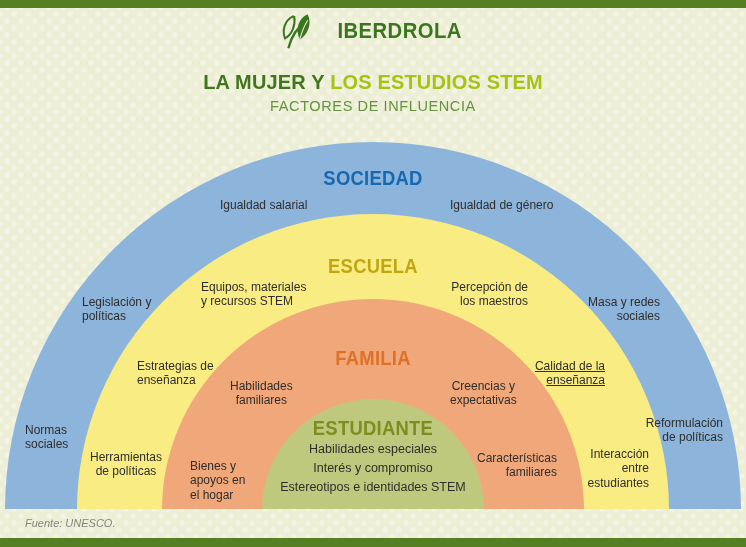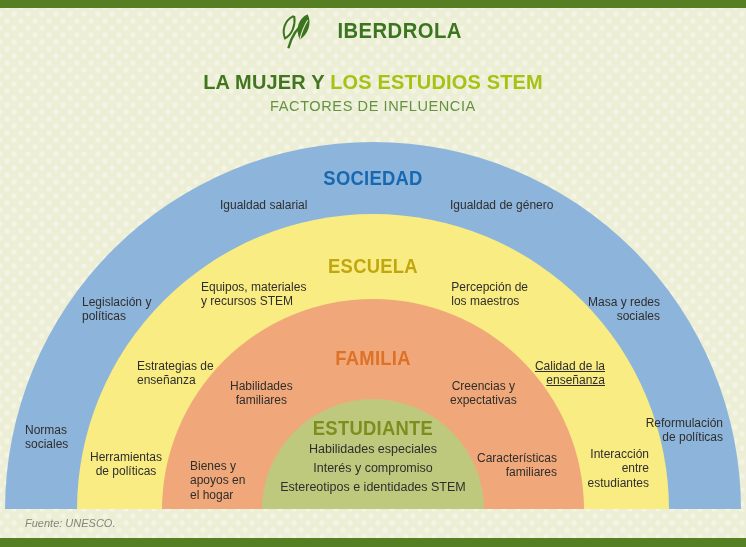--- a/index.html
+++ b/index.html
@@ -44,21 +44,21 @@
   .l-familia    { top:347px; color:#dd7128; }
   .l-estudiante { top:417px; color:#7e8e1e; }
 
   .factor { position:absolute; font-size:12px; line-height:1.2; color:#2f2e2c;
             white-space:pre-line; }
   .f-igualdad-salarial { left:199px; top:198px;margin-left:21px; }
   .f-igualdad-genero   { left:450px; top:198px; }
   .f-legislacion       { left:82px;  top:295px; }
   .f-masa              { right:86px; top:295px; text-align:right; }
   .f-equipos           { left:201px; top:280px; }
-  .f-percepcion        { right:218px; top:280px; }
+  .f-percepcion        { right:218px; top:280px; text-align:right; }
   .f-estrategias       { left:137px; top:359px; }
   .f-calidad           { right:141px; top:359px; text-align:right;text-decoration:underline; }
   .f-normas            { left:25px;  top:423px; }
   .f-reformulacion     { right:23px; top:416px; text-align:right; }
   .f-herramientas      { left:90px;  top:450px; text-align:center; }
   .f-interaccion       { right:97px; top:447px; text-align:right; }
   .f-bienes            { left:190px; top:459px; }
   .f-caracteristicas   { right:189px; top:451px; text-align:right; }
   .f-relaciones        { left:230px; top:379px; text-align:center; }
   .f-creencias         { left:450px; top:379px; text-align:center; }

